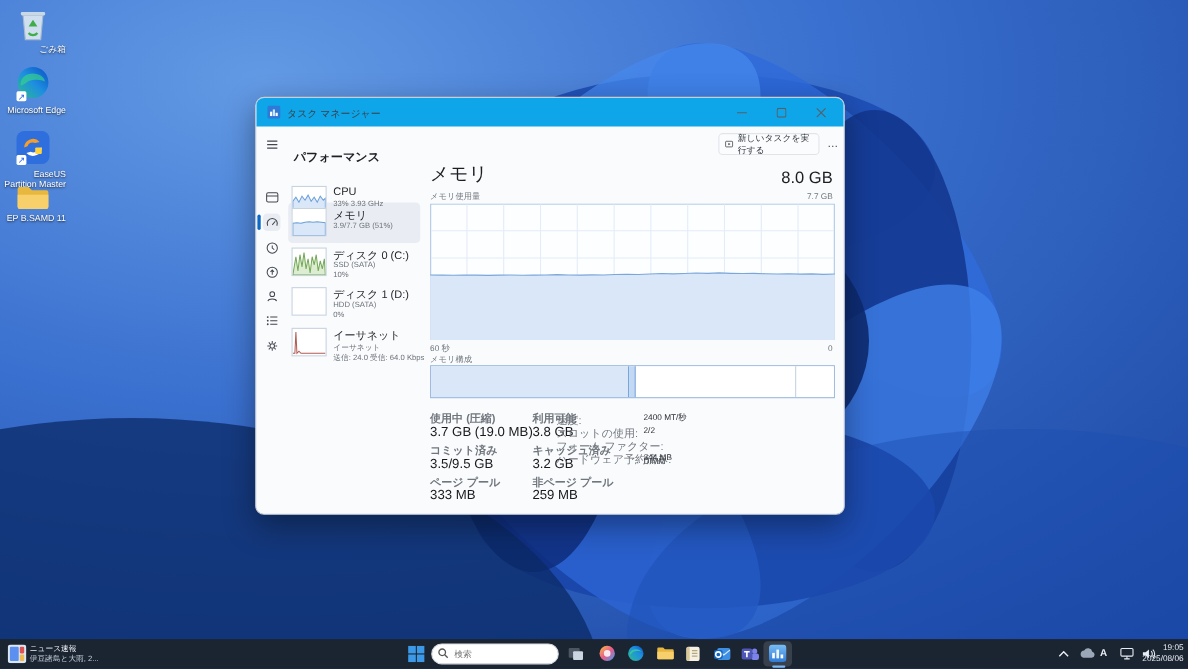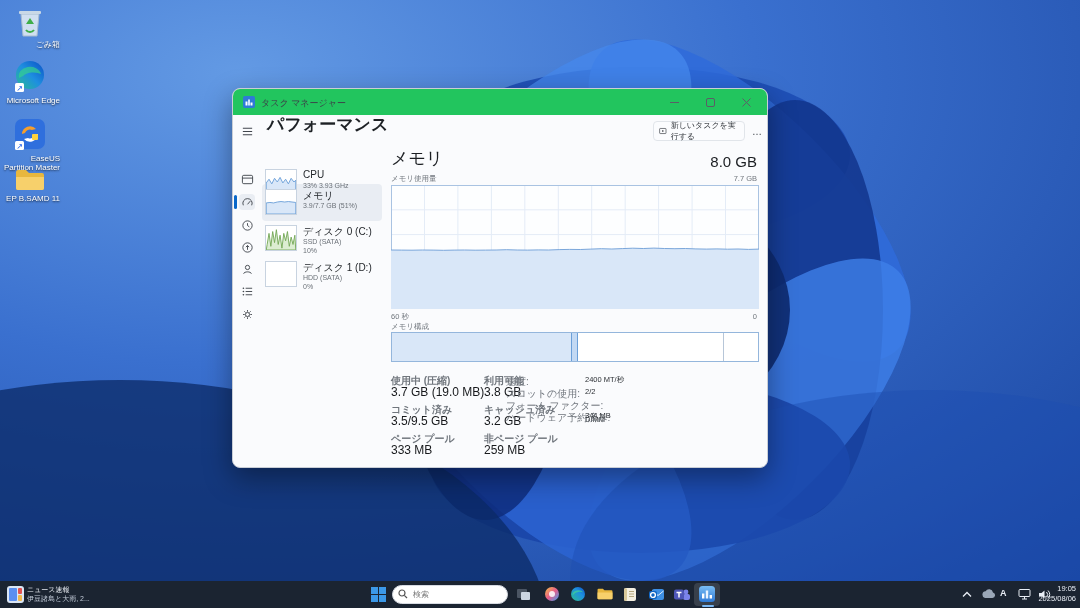--- a/index.html
+++ b/index.html
@@ -11,30 +11,30 @@
   
   .dicon { position:absolute; width:60px; text-align:right; }
   .dicon .glyph { display:block; margin:0 auto; }
   .dicon .lbl { margin-top:2px; font-size:8px; line-height:9px; color:#fff;
     text-shadow:0 1px 2px rgba(0,0,0,.75); }
 
   
   .tmwin { position:absolute; left:232px; top:88px; width:536px; height:380px;
     background:#fafbfd; border:1px solid #c9ced6; border-radius:8px;
     box-shadow:0 10px 28px rgba(0,0,0,.38); overflow:hidden; }
-  .titlebar { position:absolute; left:0; top:0; right:0; height:26px; background:#22c55e; }
+  .titlebar { position:absolute; left:0; top:0; right:0; height:26px; background:#0ea5e9; }
   .titlebar .appico { position:absolute; left:10px; top:7px; }
   .titlebar .ttl { position:absolute; left:28px; top:8px; font-size:9px; color:#3c4148; }
   .winbtn { position:absolute; top:0; width:34px; height:26px; display:flex;
     align-items:center; justify-content:center; }
   .navrail { position:absolute; left:0; top:26px; bottom:0; width:28px; }
   .navico { position:absolute; left:6px; width:16px; height:16px; display:flex;
     align-items:center; justify-content:center; }
   .navpill { position:absolute; left:1px; width:3px; height:14px; border-radius:2px; background:#0b68c9; }
-  .pagehdr { position:absolute; left:34px; top:24px; font-size:17px; font-weight:700; color:#1d2125;text-align:center; }
+  .pagehdr { position:absolute; left:34px; top:46px; font-size:11px; font-weight:700; color:#1d2125;text-align:center; }
   .runtask { position:absolute; left:420px; top:32px; width:92px; height:20px; border-radius:4px;
     display:flex; align-items:center; gap:4px; padding:0 5px; font-size:8px; color:#30343a;
     background:#fbfcfe; border:1px solid #e1e5ea; }
   .morebtn { position:absolute; left:516px; top:32px; width:16px; height:20px; font-size:10px;
     color:#3c4148; display:flex; align-items:center; justify-content:center; }
 
   
   .sbitem { position:absolute; left:30px; width:118px; }
   .sbsel { position:absolute; left:29px; top:95px; width:120px; height:37px;
     background:#e9edf3; border-radius:4px; }
@@ -293,20 +293,30 @@
       <div class="sbdet2">10%</div>
     </div>
 
     <div class="sbitem" style="top:170px;height:36px">
       <div class="thumb"></div>
       <div class="sblabel">ディスク 1 (D:)</div>
       <div class="sbdet">HDD (SATA)</div>
       <div class="sbdet2">0%</div>
     </div>
 
+    <div class="sbitem" style="top:207px;height:36px">
+      <div class="thumb">
+        <svg width="30" height="24" viewBox="0 0 32 26">
+            <polyline points="0,24 2,24 3,3 4,24 6,22 8,24 32,24" fill="none" stroke="#b25a52" stroke-width="1"></polyline>
+          </svg>
+      </div>
+      <div class="sblabel">イーサネット</div>
+      <div class="sbdet">イーサネット</div>
+      <div class="sbdet2">送信: 24.0 受信: 64.0 Kbps</div>
+    </div>
 
 
     <div class="maintitle">メモリ</div>
     <div class="maintotal">8.0 GB</div>
 
     <div class="mutelbl" style="left:158px;top:85px">メモリ使用量</div>
     <div class="mutelbl" style="right:10px;top:85px">7.7 GB</div>
 
     <div class="chartbox">
       <svg id="mem-history" width="368" height="124" viewBox="0 0 368 124">

